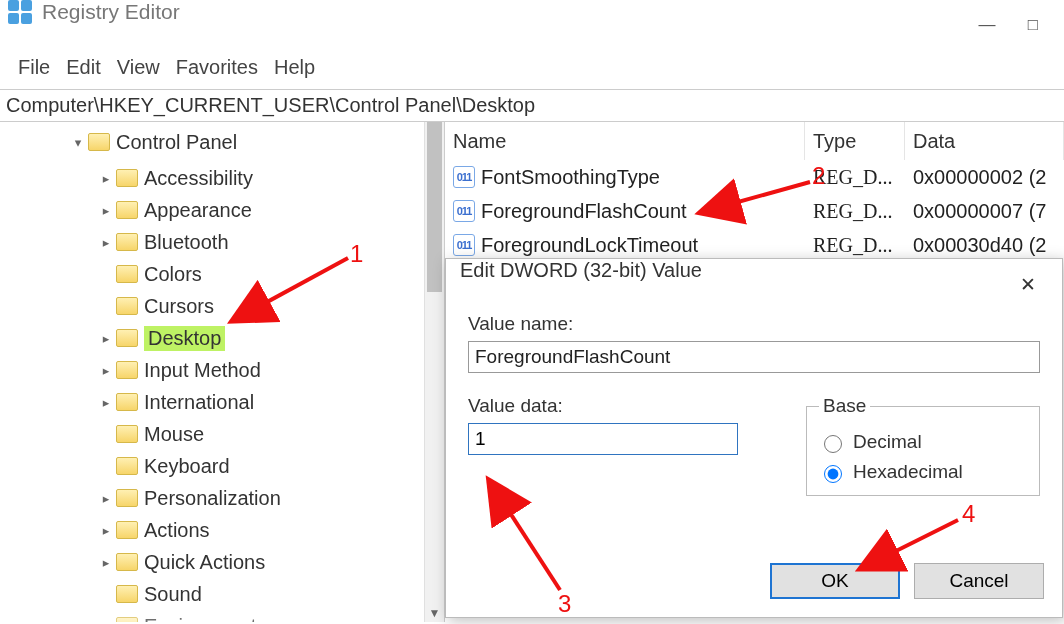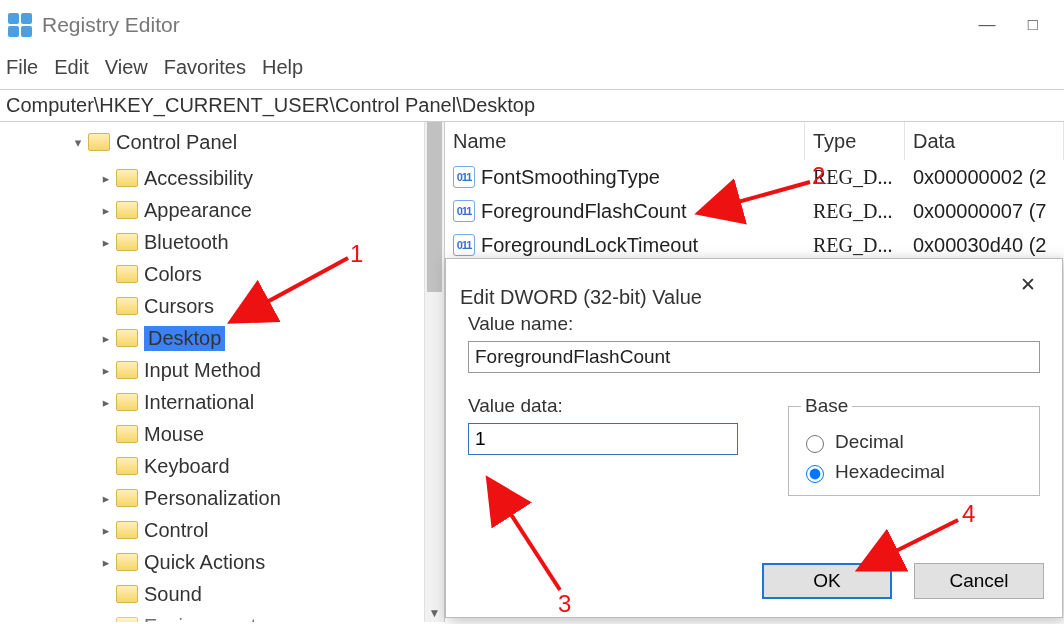--- a/index.html
+++ b/index.html
@@ -8,21 +8,21 @@
     background: #fff;
     width: 1064px;
     height: 624px;
     overflow: hidden;
     font-size: 19px;
     color: #333;
     position: relative;
   }
   .titlebar {
     display: flex;
-    align-items: center;
+    align-items: flex-start;
     height: 50px;
     padding: 0 8px;
     color: #777;
   }
   .titlebar .app-icon {
     width: 24px; height: 24px;
     margin-right: 10px;
     display: grid;
     grid-template-columns: 1fr 1fr;
     grid-template-rows: 1fr 1fr;
@@ -34,21 +34,21 @@
   }
   .titlebar .title { flex: 1; font-size: 21px; }
   .titlebar .win-btn {
     width: 46px; height: 100%;
     display: flex; align-items: center; justify-content: center;
     color: #555; font-size: 17px;
   }
   .menubar {
     display: flex;
     gap: 4px;
-    padding: 4px 6px 8px 0;
+    padding: 4px 6px 8px 12px;
     font-size: 20px;
     color: #444;
     text-align: right;
   }
   .menubar span { padding: 2px 6px; }
   .address {
     border-top: 1px solid #ccc;
     border-bottom: 1px solid #ccc;
     padding: 4px 6px;
     font-size: 20px;
@@ -103,21 +103,21 @@
   }
   .row .foldericon {
     width: 22px; height: 18px;
     margin-right: 6px;
     background: linear-gradient(#fff0b3,#f7d56a);
     border: 1px solid #d6b84a;
     border-radius: 2px;
     position: relative;
   }
   .row.sel .label {
-    background: #3b82f6;
+    background: #bef264;
     padding: 1px 4px;
   }
   .indent0 .row { padding-left: 70px; }
   .indent1 .row { padding-left: 98px; }
   .list-pane {
     flex: 1;
     position: relative;
     overflow: hidden;
   }
   .list-header {
@@ -161,21 +161,21 @@
     top: 258px;
     width: 618px;
     height: 360px;
     background: #fff;
     border: 1px solid #bbb;
     box-shadow: 3px 3px 14px rgba(0,0,0,.25);
     z-index: 10;
   }
   .dlg-titlebar {
     display:flex;
-    align-items:flex-end;
+    align-items:flex-start;
     height: 50px;
     padding: 0 14px;
     font-size: 20px;
     gap: 20px;
   }
   .dlg-titlebar .t { flex:1; }
   .dlg-close {
     width: 40px; height:100%;
     display:flex;align-items:center;justify-content:center;
     font-size:19px; color:#333;
@@ -189,21 +189,21 @@
     width: 100%;
     font-size: 19px;
     padding: 4px 6px;
     border: 1px solid #999;
     background:#fff;
     color:#222;
     margin-bottom: 22px;
   }
   .vd-row {
     display:flex;
-    gap: 50px;
+    gap: 68px;
   }
   .vd-col1 { flex: none; width: 270px;}
   .vd-col2 { flex: 1; }
   .vd-input {
     width: 100%;
     font-size: 19px;
     padding: 4px 6px;
     border: 1px solid #2f74c0;
     outline: none;
   }
@@ -213,21 +213,21 @@
     margin:0;
   }
   fieldset legend { font-size:19px; padding: 0 4px;}
   .radio-row { display:flex; align-items:center; gap:8px; margin-top:8px; font-size:19px;}
   .radio-row input { width:18px;height:18px; }
   .dlg-buttons {
     position:absolute;
     right: 18px;
     bottom: 18px;
     display:flex;
-    gap: 22px;
+    gap: 14px;
   }
   .dlg-buttons button {
     width: 130px;
     height: 36px;
     font-size: 19px;
     background: #e1e1e1;
     border: 1px solid #adadad;
   }
   .dlg-buttons button.primary {
     border: 2px solid #1e74d2;
@@ -347,21 +347,21 @@
               <div class="row">
                 <span class="exp">▸</span>
                 <span class="foldericon"></span>
                 <span class="label">Personalization</span>
               </div>
             </li>
           <li class="indent1">
               <div class="row">
                 <span class="exp">▸</span>
                 <span class="foldericon"></span>
-                <span class="label">Control</span>
+                <span class="label">Actions</span>
               </div>
             </li>
           <li class="indent1">
               <div class="row">
                 <span class="exp">▸</span>
                 <span class="foldericon"></span>
                 <span class="label">Quick Actions</span>
               </div>
             </li>
           <li class="indent1">

